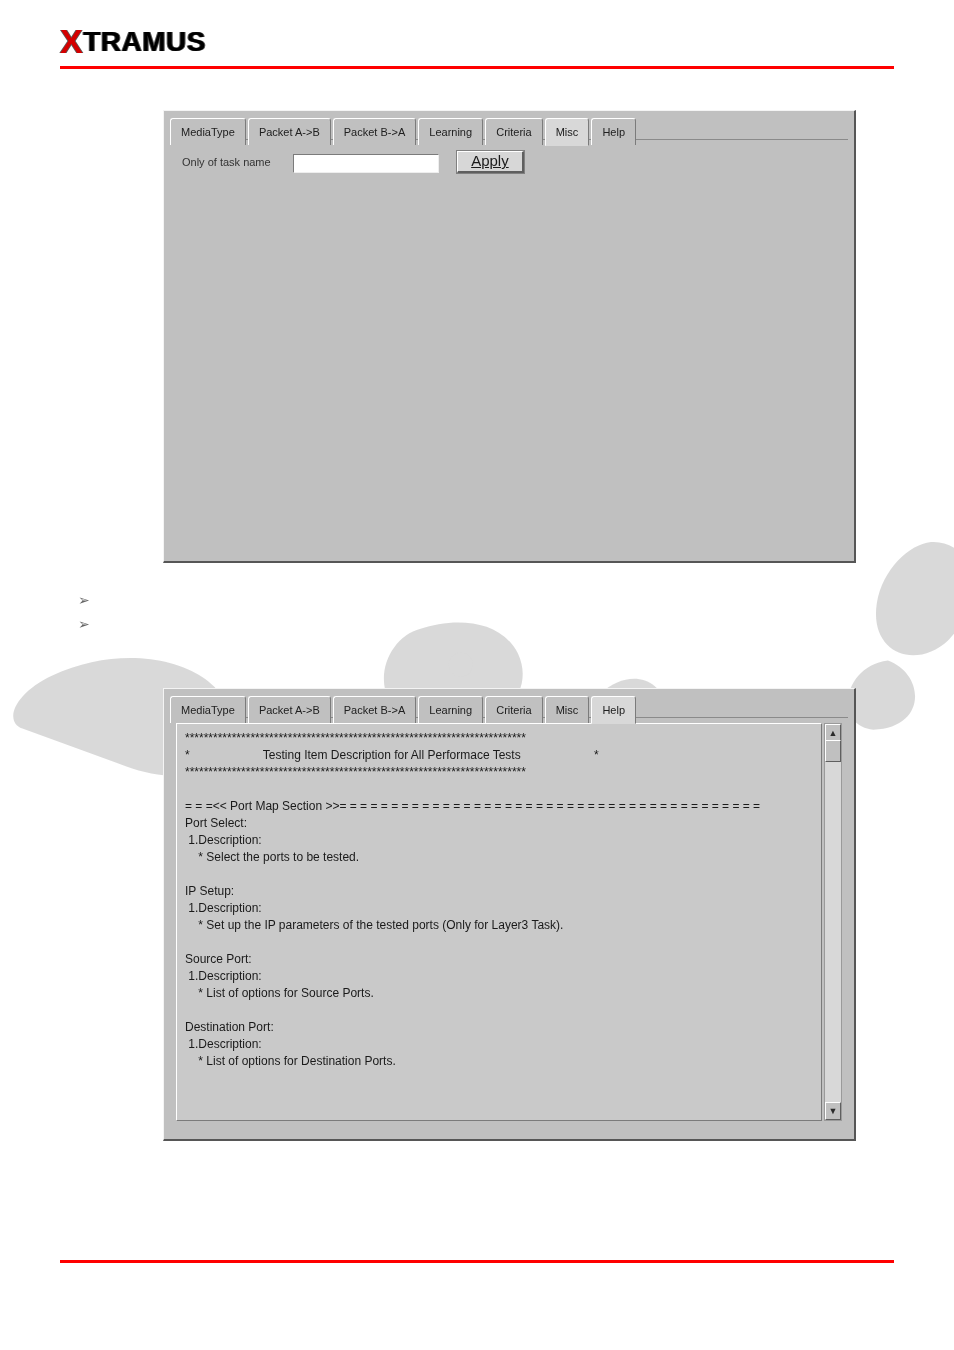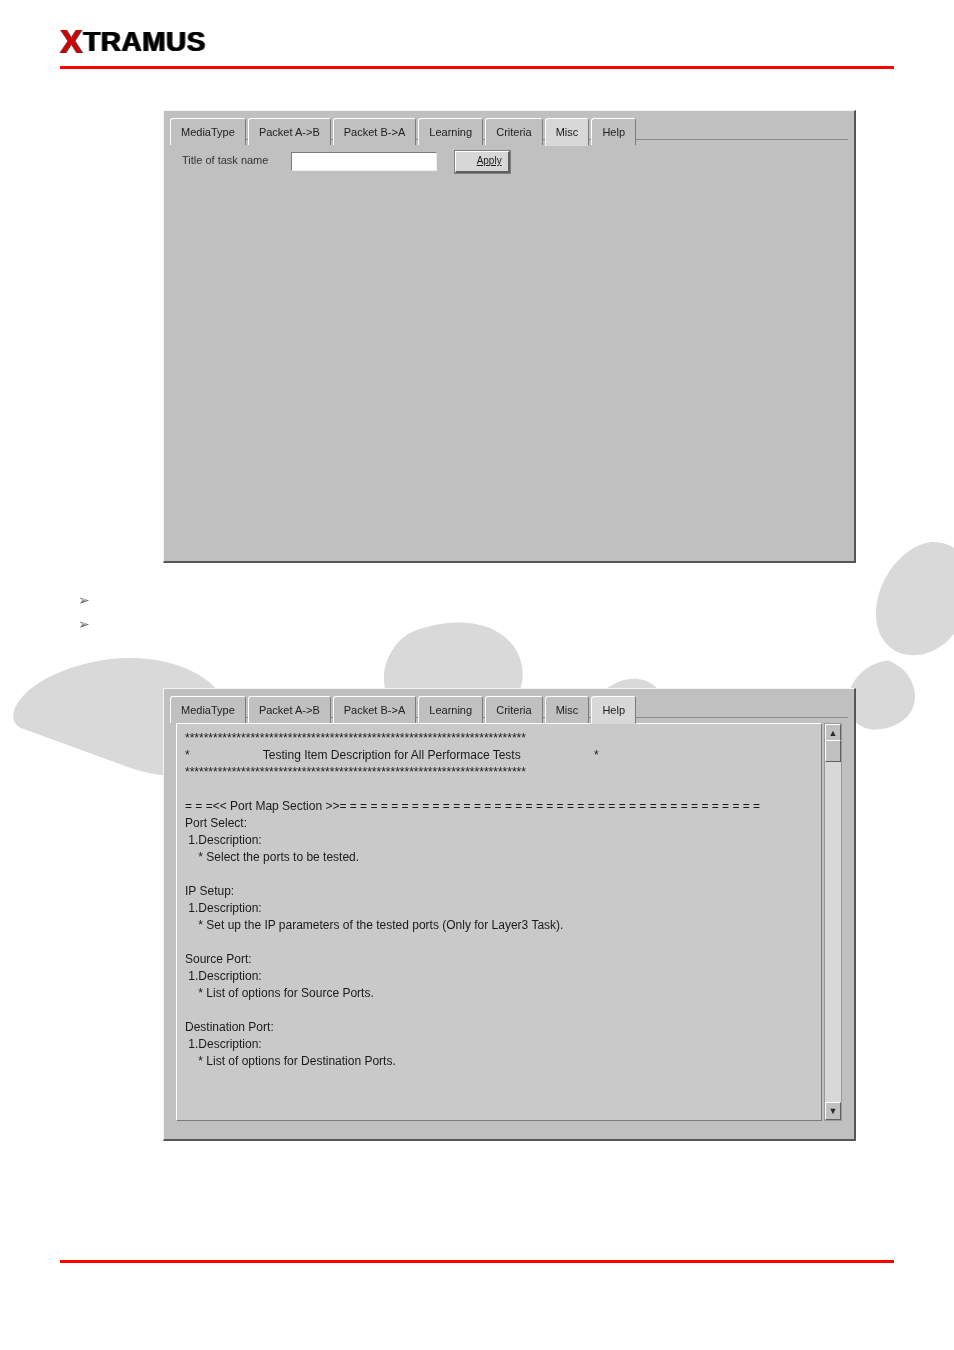--- a/index.html
+++ b/index.html
@@ -121,28 +121,28 @@
     border-bottom: 1px solid #eee;
     vertical-align: middle;
     font-size: 11px;
     padding: 0 2px;
   }
   .btn-classic {
     display: inline-block;
     min-width: 40px;
     height: 19px;
     line-height: 17px;
-    text-align: right;
-    padding: 0 6px;
+    text-align: center;
+    padding: 0 12px;
     background: #d7d7d7;
     border-top: 1px solid #fff;
     border-left: 1px solid #fff;
     border-right: 2px solid #5f5f5f;
     border-bottom: 2px solid #5f5f5f;
-    font-size: 10px;
+    font-size: 15px;
     color: #1a1a1a;
     box-shadow: 0 0 0 1px #808080;
   }
   .btn-classic .ul::first-letter { text-decoration: underline; }
 
   
   .bullets {
     position: absolute;
     left: 78px;
     top: 588px;
@@ -245,21 +245,21 @@
   <div class="tab-strip">
     <span class="tab">MediaType</span>
     <span class="tab">Packet A-&gt;B</span>
     <span class="tab">Packet B-&gt;A</span>
     <span class="tab">Learning</span>
     <span class="tab">Criteria</span>
     <span class="tab active">Misc</span>
     <span class="tab">Help</span>
   </div>
   <div class="misc-body">
-    <span class="label-txt">Title of task name</span>
+    <span class="label-txt">Only of task name</span>
     <span style="display:inline-block; width:16px;"></span>
     <input class="text-input" type="text" value="" style="">
     <span style="display:inline-block; width:12px;"></span>
     <span class="btn-classic">
       <span class="ul"><span style="text-decoration:underline">Apply</span></span>
     </span>
   </div>
 </div>
 
 <div class="bullets">

